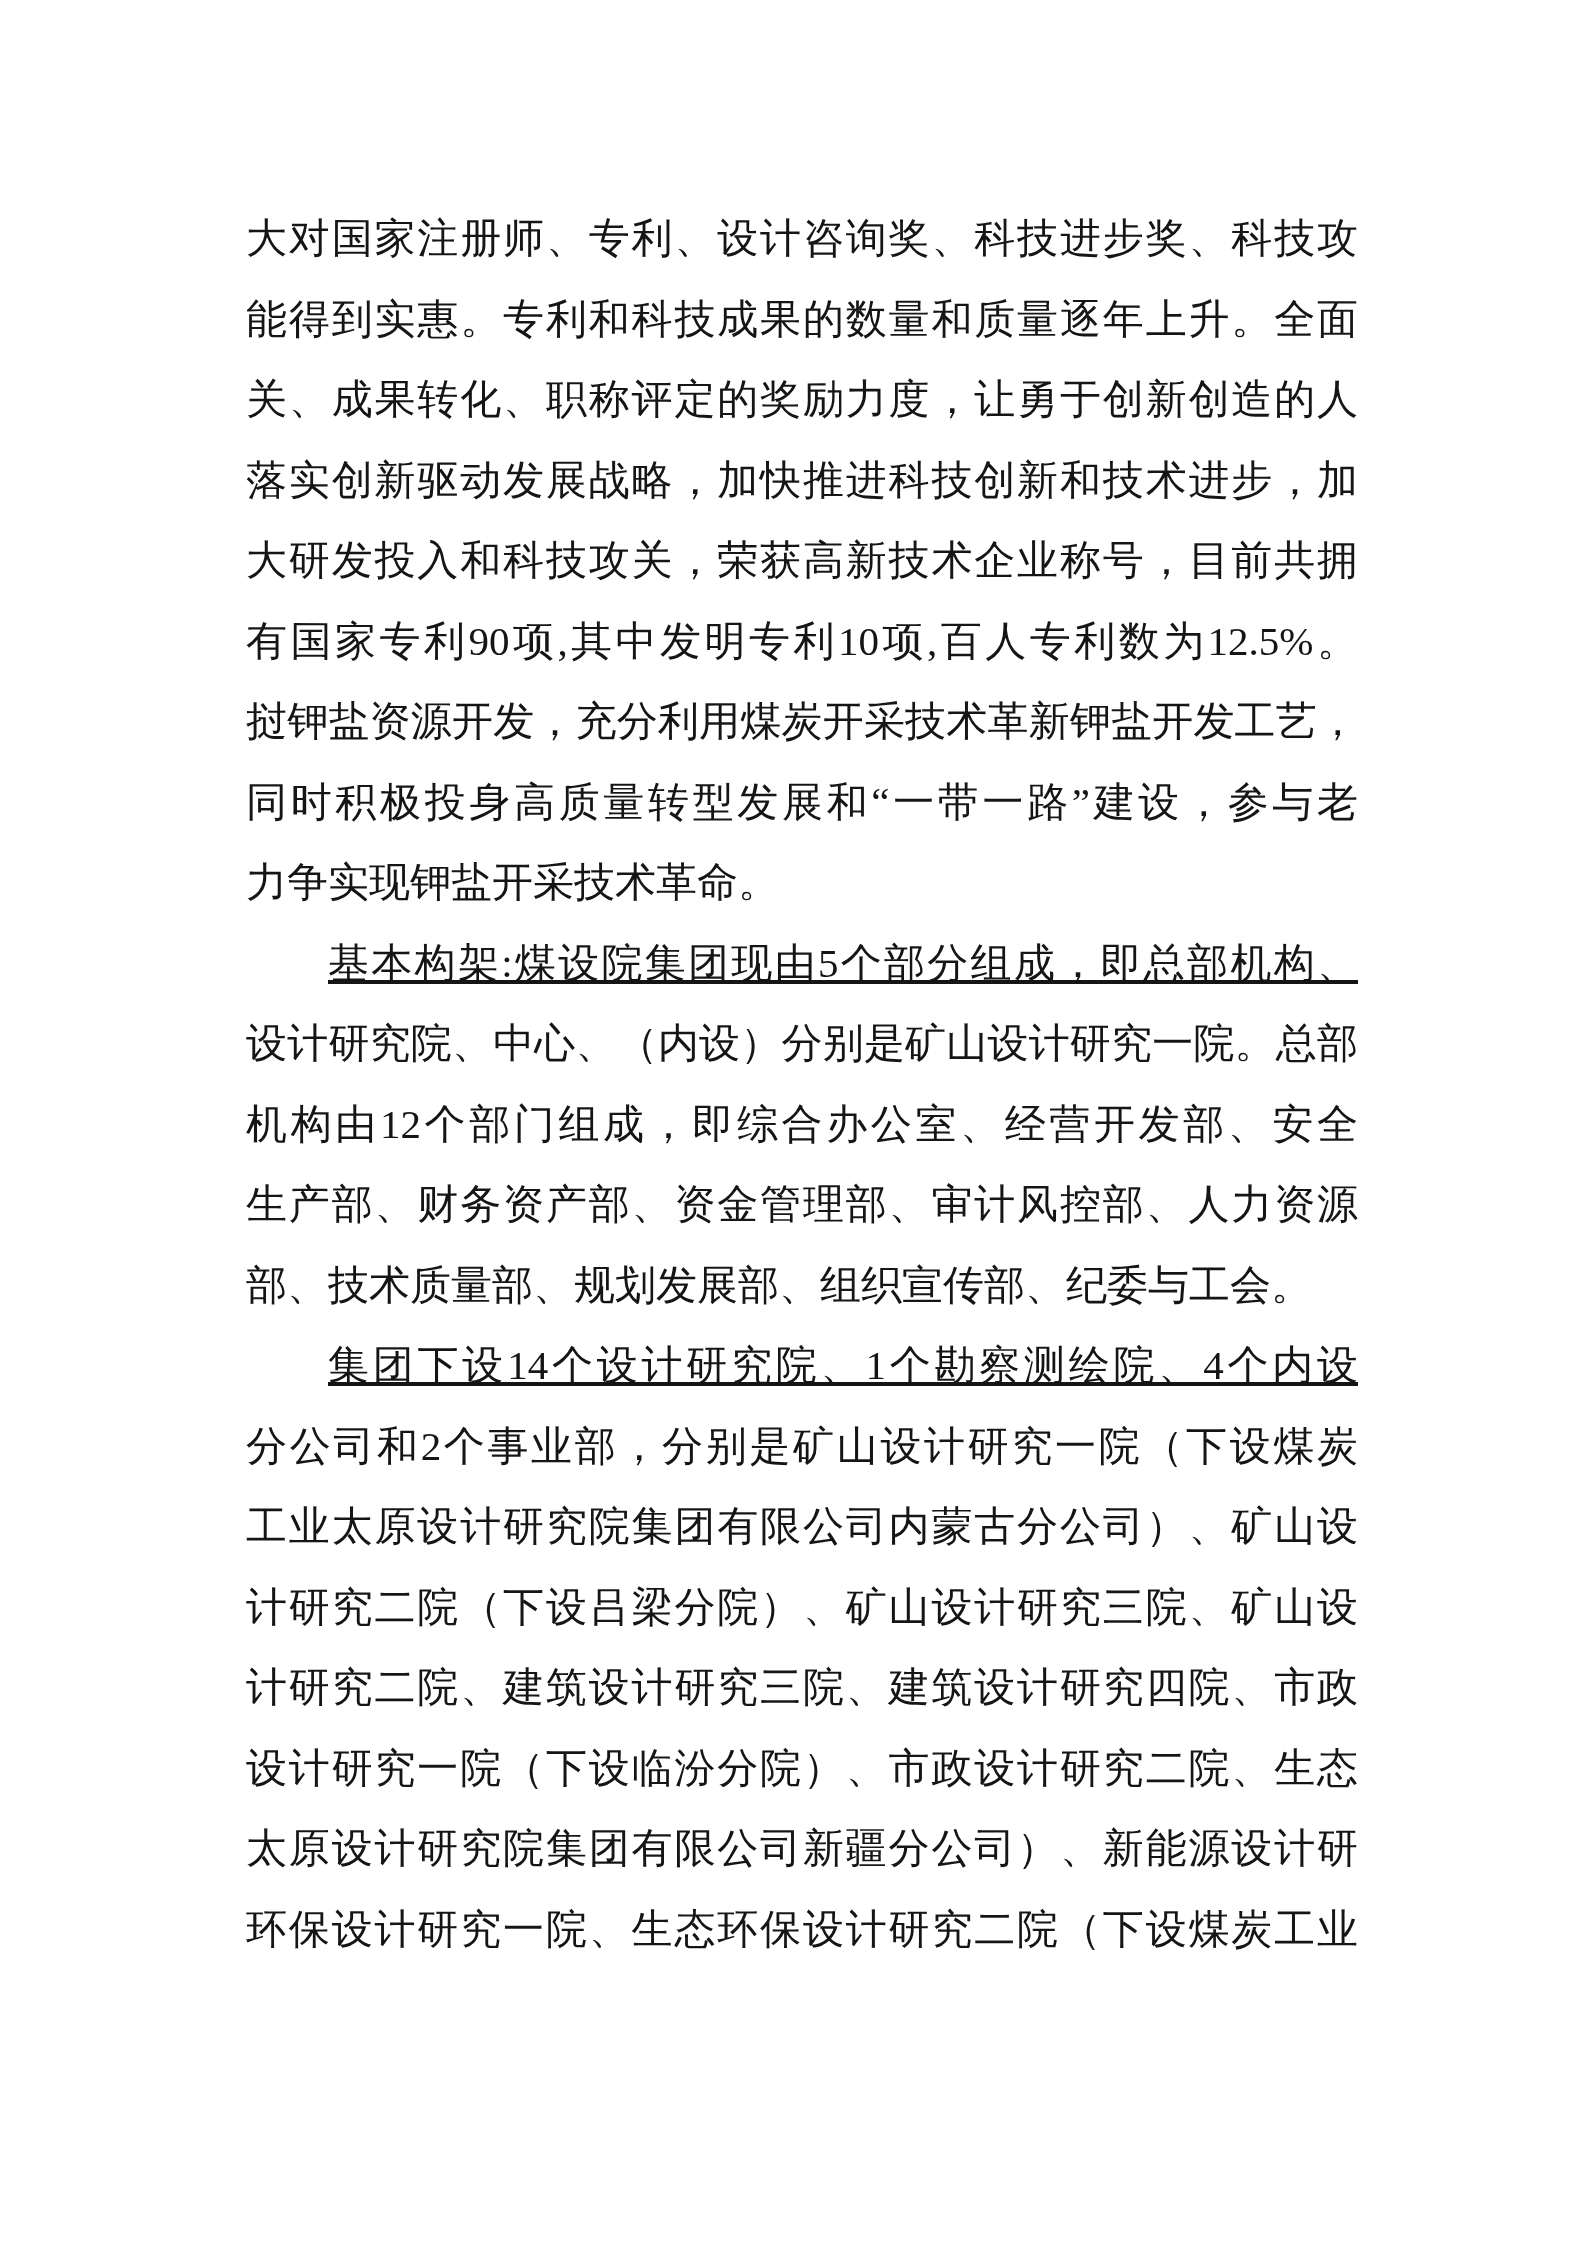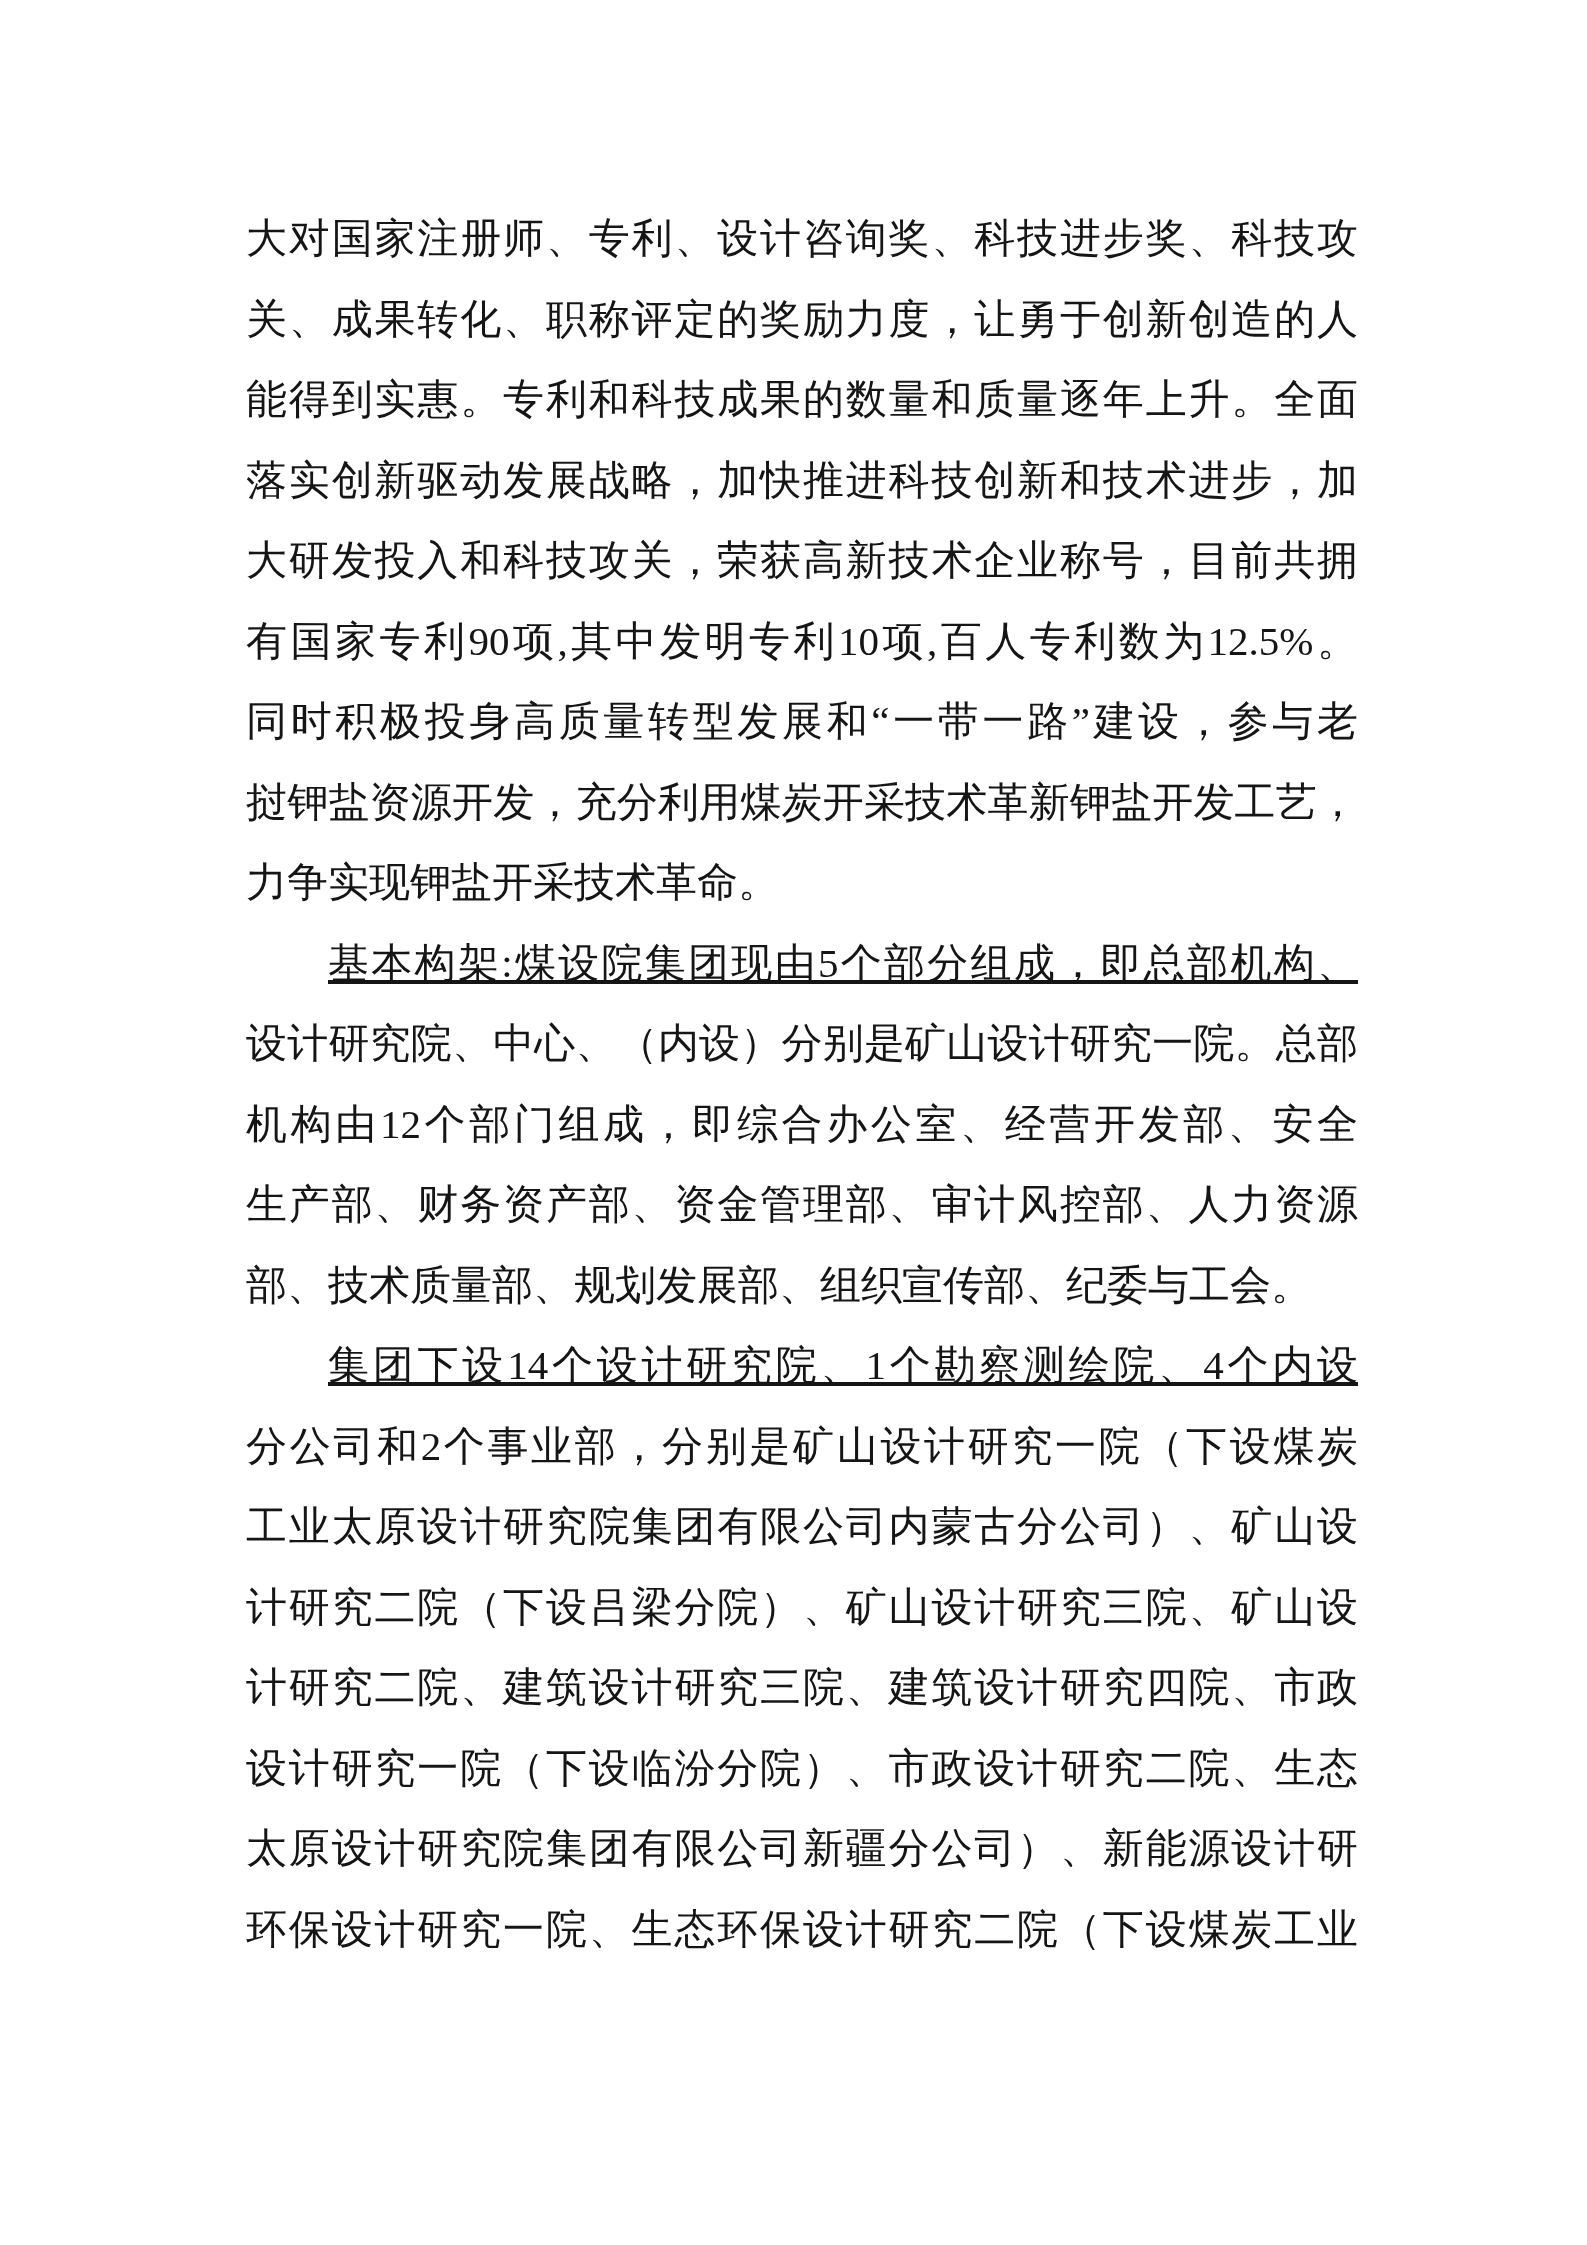--- a/index.html
+++ b/index.html
@@ -46,27 +46,27 @@
   }
 </style>
 </head>
 <body>
 
 <div class="page">
   <div class="text-block">
 
     <div class="paragraph">
       <div class="line">大对国家注册师、专利、设计咨询奖、科技进步奖、科技攻</div>
+      <div class="line">能得到实惠。专利和科技成果的数量和质量逐年上升。全面</div>
       <div class="line">关、成果转化、职称评定的奖励力度，让勇于创新创造的人</div>
-      <div class="line">能得到实惠。专利和科技成果的数量和质量逐年上升。全面</div>
       <div class="line">落实创新驱动发展战略，加快推进科技创新和技术进步，加</div>
       <div class="line">大研发投入和科技攻关，荣获高新技术企业称号，目前共拥</div>
       <div class="line">有国家专利90项,其中发明专利10项,百人专利数为12.5%。</div>
+      <div class="line">挝钾盐资源开发，充分利用煤炭开采技术革新钾盐开发工艺，</div>
       <div class="line">同时积极投身高质量转型发展和“一带一路”建设，参与老</div>
-      <div class="line">挝钾盐资源开发，充分利用煤炭开采技术革新钾盐开发工艺，</div>
       <div class="line end">力争实现钾盐开采技术革命。</div>
     </div>
 
     <div class="paragraph">
       <div class="line indent">基本构架:煤设院集团现由5个部分组成，即总部机构、</div>
       <div class="line">设计研究院、中心、（内设）分别是矿山设计研究一院。总部</div>
       <div class="line">机构由12个部门组成，即综合办公室、经营开发部、安全</div>
       <div class="line">生产部、财务资产部、资金管理部、审计风控部、人力资源</div>
       <div class="line end">部、技术质量部、规划发展部、组织宣传部、纪委与工会。</div>
     </div>

